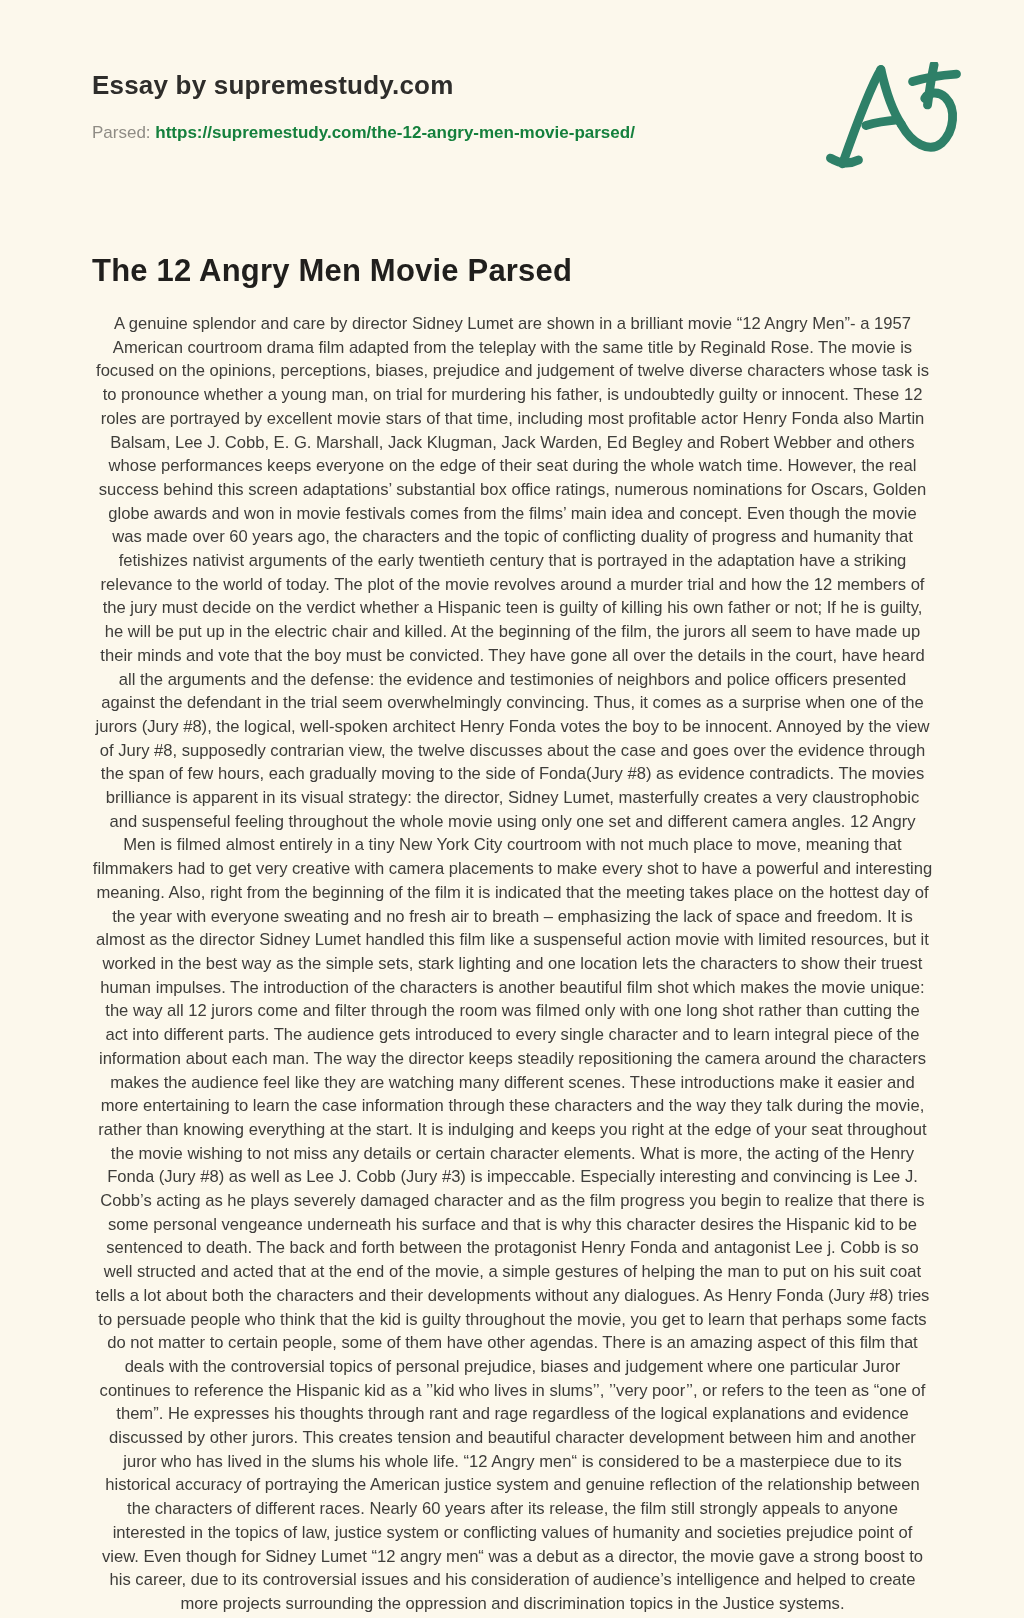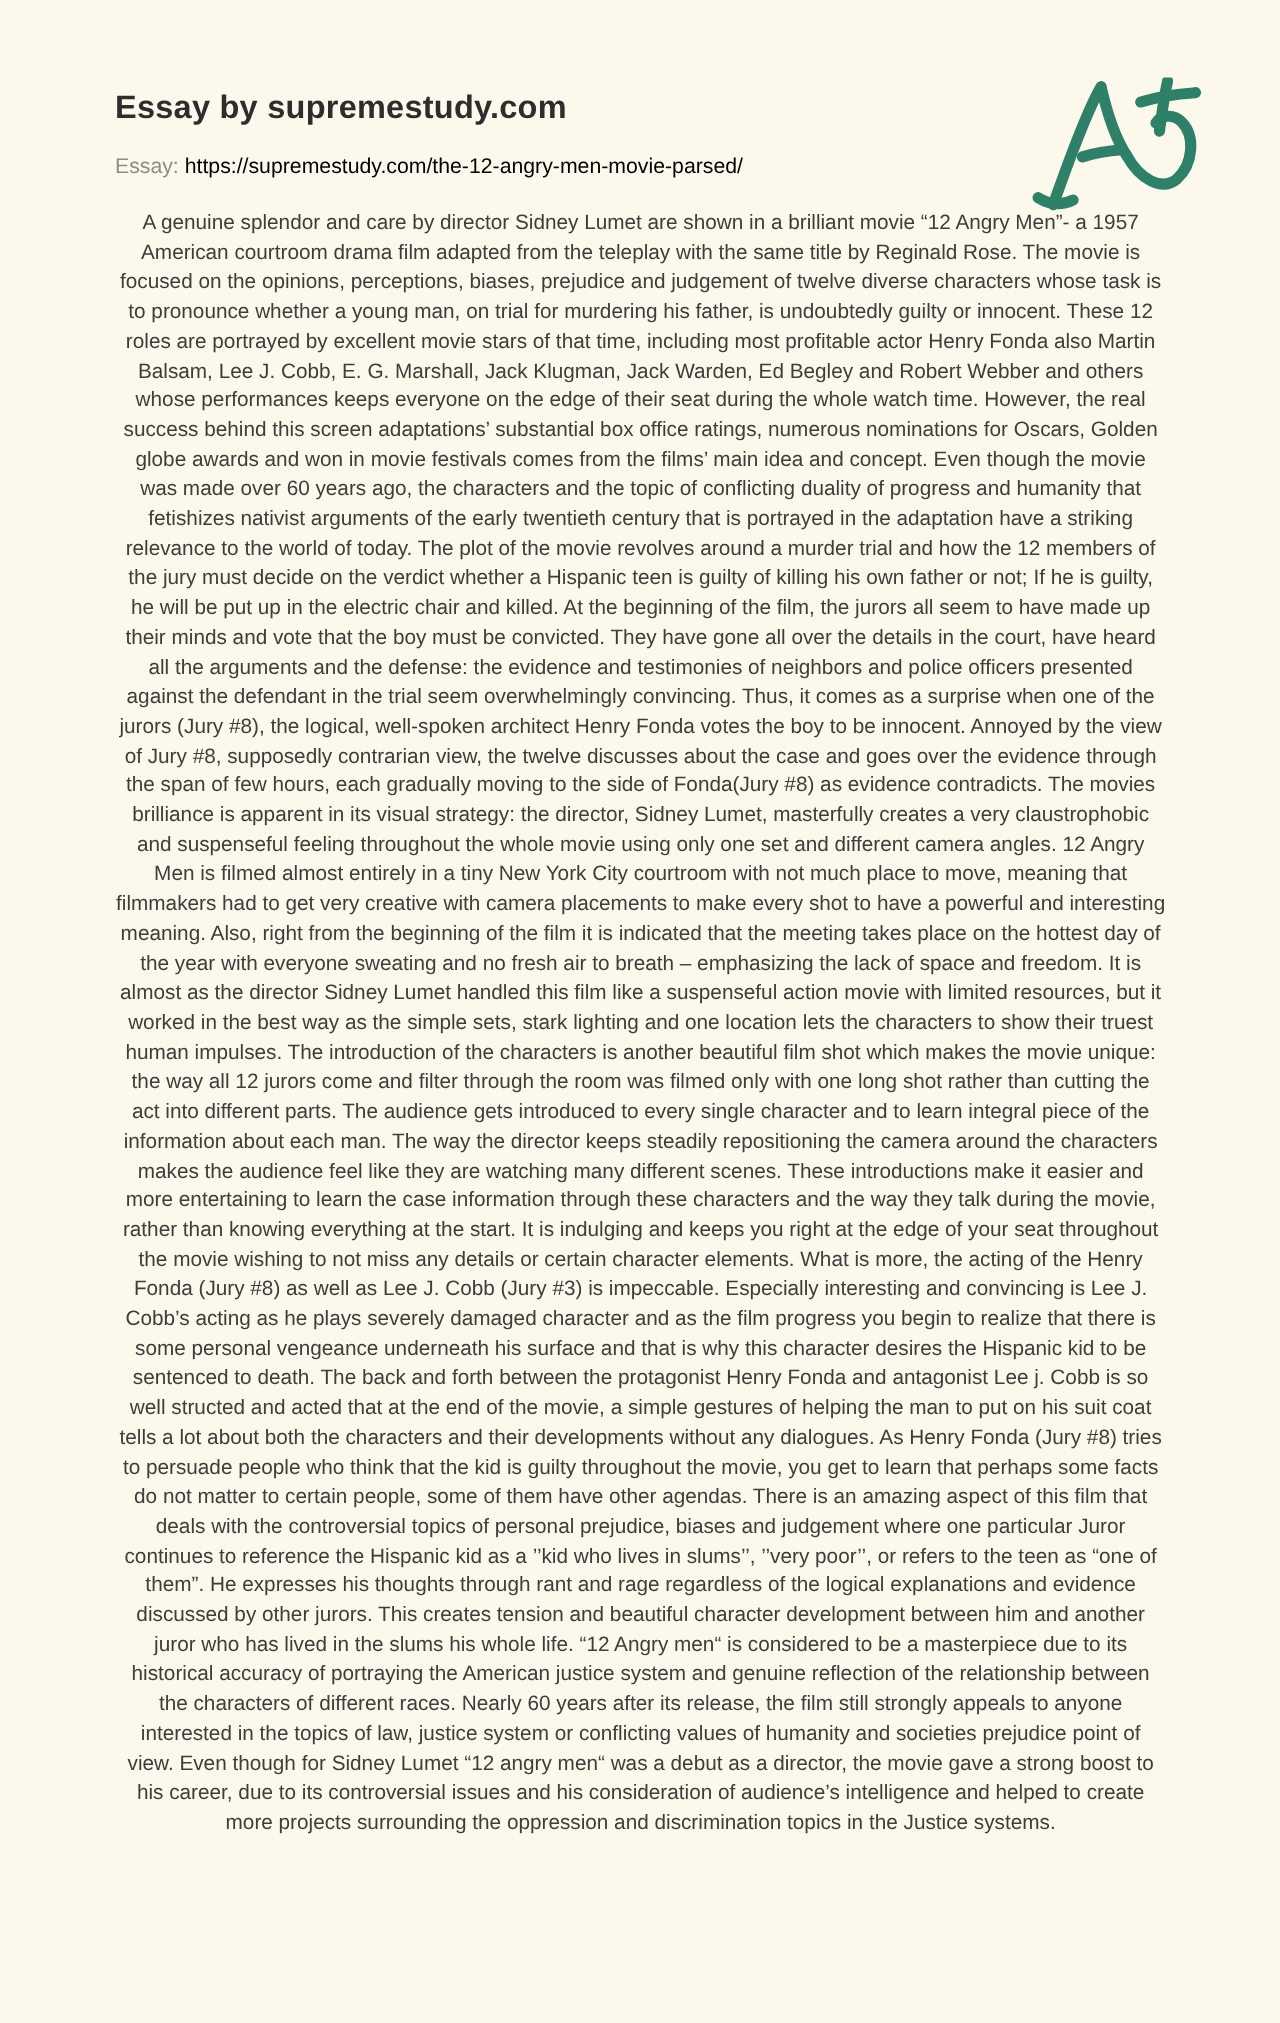--- a/index.html
+++ b/index.html
@@ -26,23 +26,24 @@
     font-weight: bold;
     color: #2e2d2b;
     letter-spacing: 0.2px;
   }
   .source-line {
     margin-top: 22px;
     font-size: 17px;
     color: #8f8c85;
   }
   .source-link {
-    color: #000000;
+    color: #15803d;
     text-decoration: none;
     cursor: pointer;
+    font-weight: bold;
   }
   .logo {
     position: absolute;
     top: -8px;
     right: -32px;
     width: 142px;
     height: 112px;
   }
   .logo svg { width: 100%; height: 100%; }
   .article-title {
@@ -63,21 +64,21 @@
 </style>
 </head>
 <body>
 
 <div class="page">
 
   <div class="header-row">
     <h2 class="byline">Essay by supremestudy.com</h2>
 
     <div class="source-line">
-      <span>Essay:</span>
+      <span>Parsed:</span>
       <a class="source-link">https://supremestudy.com/the-12-angry-men-movie-parsed/</a>
     </div>
 
     <div class="logo">
       <svg viewBox="0 0 150 120" fill="none" xmlns="http://www.w3.org/2000/svg">
         <g stroke="#2e8068" stroke-width="9.5" stroke-linecap="round" fill="none">
 
           <path d="M8 103 C18 109 28 110 38 105"></path>
 
           <path d="M21 109 C34 72 50 28 62 8"></path>
@@ -89,16 +90,17 @@
           <path d="M84 67 C95 87 114 98 127 87 C141 74 143 50 131 38 C124 31 113 32 109 39"></path>
 
           <path d="M119 3 C116 17 114 31 112 46"></path>
 
           <path d="M96 21 C112 16 128 14 143 13"></path>
         </g>
       </svg>
     </div>
   </div>
 
+  <h1 class="article-title">The 12 Angry Men Movie Parsed</h1>
 
   <div class="article-body">A genuine splendor and care by director Sidney Lumet are shown in a brilliant movie “12 Angry Men”- a 1957 American courtroom drama film adapted from the teleplay with the same title by Reginald Rose. The movie is focused on the opinions, perceptions, biases, prejudice and judgement of twelve diverse characters whose task is to pronounce whether a young man, on trial for murdering his father, is undoubtedly guilty or innocent. These 12 roles are portrayed by excellent movie stars of that time, including most profitable actor Henry Fonda also Martin Balsam, Lee J. Cobb, E. G. Marshall, Jack Klugman, Jack Warden, Ed Begley and Robert Webber and others whose performances keeps everyone on the edge of their seat during the whole watch time. However, the real success behind this screen adaptations’ substantial box office ratings, numerous nominations for Oscars, Golden globe awards and won in movie festivals comes from the films’ main idea and concept. Even though the movie was made over 60 years ago, the characters and the topic of conflicting duality of progress and humanity that fetishizes nativist arguments of the early twentieth century that is portrayed in the adaptation have a striking relevance to the world of today. The plot of the movie revolves around a murder trial and how the 12 members of the jury must decide on the verdict whether a Hispanic teen is guilty of killing his own father or not; If he is guilty, he will be put up in the electric chair and killed. At the beginning of the film, the jurors all seem to have made up their minds and vote that the boy must be convicted. They have gone all over the details in the court, have heard all the arguments and the defense: the evidence and testimonies of neighbors and police officers presented against the defendant in the trial seem overwhelmingly convincing. Thus, it comes as a surprise when one of the jurors (Jury #8), the logical, well-spoken architect Henry Fonda votes the boy to be innocent. Annoyed by the view of Jury #8, supposedly contrarian view, the twelve discusses about the case and goes over the evidence through the span of few hours, each gradually moving to the side of Fonda(Jury #8) as evidence contradicts. The movies brilliance is apparent in its visual strategy: the director, Sidney Lumet, masterfully creates a very claustrophobic and suspenseful feeling throughout the whole movie using only one set and different camera angles. 12 Angry Men is filmed almost entirely in a tiny New York City courtroom with not much place to move, meaning that filmmakers had to get very creative with camera placements to make every shot to have a powerful and interesting meaning. Also, right from the beginning of the film it is indicated that the meeting takes place on the hottest day of the year with everyone sweating and no fresh air to breath – emphasizing the lack of space and freedom. It is almost as the director Sidney Lumet handled this film like a suspenseful action movie with limited resources, but it worked in the best way as the simple sets, stark lighting and one location lets the characters to show their truest human impulses. The introduction of the characters is another beautiful film shot which makes the movie unique: the way all 12 jurors come and filter through the room was filmed only with one long shot rather than cutting the act into different parts. The audience gets introduced to every single character and to learn integral piece of the information about each man. The way the director keeps steadily repositioning the camera around the characters makes the audience feel like they are watching many different scenes. These introductions make it easier and more entertaining to learn the case information through these characters and the way they talk during the movie, rather than knowing everything at the start. It is indulging and keeps you right at the edge of your seat throughout the movie wishing to not miss any details or certain character elements. What is more, the acting of the Henry Fonda (Jury #8) as well as Lee J. Cobb (Jury #3) is impeccable. Especially interesting and convincing is Lee J. Cobb’s acting as he plays severely damaged character and as the film progress you begin to realize that there is some personal vengeance underneath his surface and that is why this character desires the Hispanic kid to be sentenced to death. The back and forth between the protagonist Henry Fonda and antagonist Lee j. Cobb is so well structed and acted that at the end of the movie, a simple gestures of helping the man to put on his suit coat tells a lot about both the characters and their developments without any dialogues. As Henry Fonda (Jury #8) tries to persuade people who think that the kid is guilty throughout the movie, you get to learn that perhaps some facts do not matter to certain people, some of them have other agendas. There is an amazing aspect of this film that deals with the controversial topics of personal prejudice, biases and judgement where one particular Juror continues to reference the Hispanic kid as a ’’kid who lives in slums’’, ’’very poor’’, or refers to the teen as “one of them”. He expresses his thoughts through rant and rage regardless of the logical explanations and evidence discussed by other jurors. This creates tension and beautiful character development between him and another juror who has lived in the slums his whole life. “12 Angry men“ is considered to be a masterpiece due to its historical accuracy of portraying the American justice system and genuine reflection of the relationship between the characters of different races. Nearly 60 years after its release, the film still strongly appeals to anyone interested in the topics of law, justice system or conflicting values of humanity and societies prejudice point of view. Even though for Sidney Lumet “12 angry men“ was a debut as a director, the movie gave a strong boost to his career, due to its controversial issues and his consideration of audience’s intelligence and helped to create more projects surrounding the oppression and discrimination topics in the Justice systems.</div>
 
 </div>
 
 </body></html>

